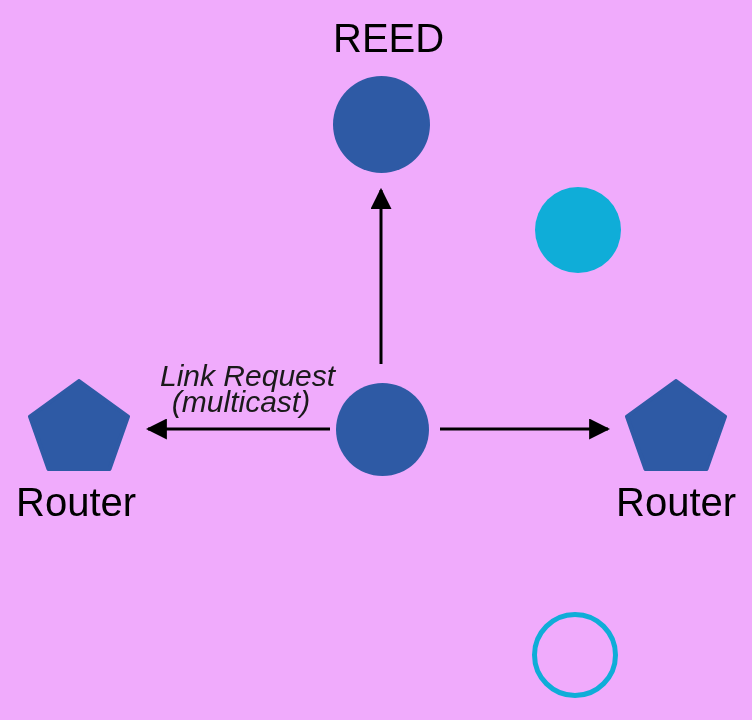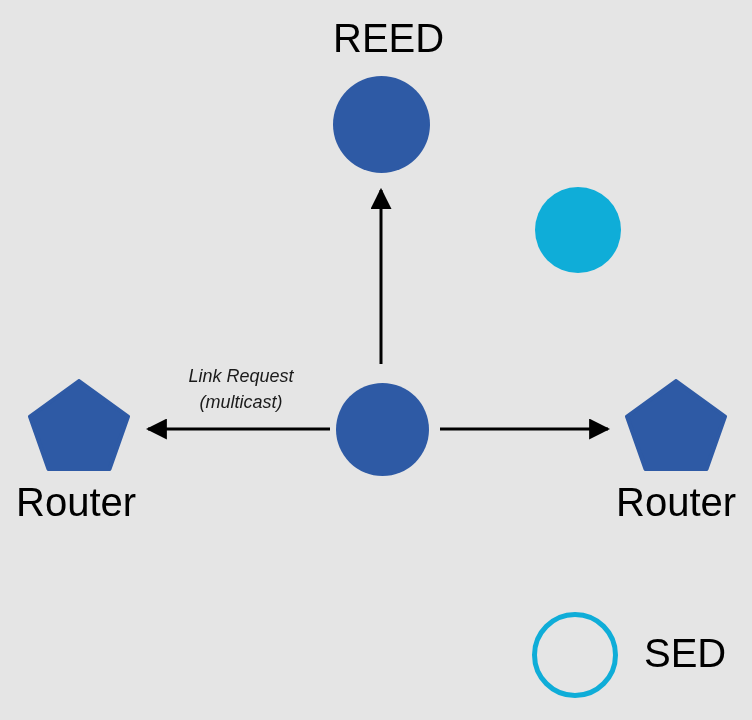--- a/index.html
+++ b/index.html
@@ -4,39 +4,39 @@
 <style>
   html, body {
     margin: 0;
     padding: 0;
     background: #ffffff;
   }
   #canvas {
     position: relative;
     width: 752px;
     height: 720px;
-    background: #e5e5e5;
+    background: #f0abfc;
     overflow: hidden;
     font-family: "Liberation Sans", sans-serif;
   }
   .node-label {
     position: absolute;
     color: #000000;
     font-family: "Liberation Sans", sans-serif;
     font-size: 40px;
     line-height: 40px;
     white-space: nowrap;
     letter-spacing: 0px;
   }
   .edge-label {
     position: absolute;
     color: #1a1a1a;
     font-family: "Liberation Sans", sans-serif;
     font-style: italic;
-    font-size: 18px;
+    font-size: 30px;
     line-height: 26px;
     text-align: center;
     white-space: nowrap;
   }
   .shape {
     position: absolute;
   }
   .circle-filled {
     border-radius: 50%;
   }
@@ -70,21 +70,20 @@
   <div class="node-label" style="left:16px; top:482px;">Router</div>
 
   <svg class="shape" style="left:625px; top:379px; width:102px; height:92px;" viewBox="0 0 102 92">
     <polygon points="51,2 100,37.5 81.5,90 20.5,90 2,37.5" fill="#2e5aa5" stroke="#2e5aa5" stroke-width="4" stroke-linejoin="round"></polygon>
   </svg>
   <div class="node-label" style="left:616px; top:482px;">Router</div>
 
   <div class="shape circle-filled" style="left:336px; top:383px; width:93px; height:93px; background:#2e5aa5;"></div>
 
   <div class="shape circle-outline" style="left:532px; top:612px; width:86px; height:86px; border:5px solid #0fadd8;"></div>
-  <div class="node-label" style="left:644px; top:633px;">SED</div>
 
   <svg class="arrow-layer">
     <defs>
       <marker id="ah-up" viewBox="0 0 10 10" refX="9" refY="5" markerWidth="7" markerHeight="7" orient="auto-start-reverse">
         <path d="M 0 0 L 10 5 L 0 10 z" fill="#000000"></path>
       </marker>
       <marker id="ah-left" viewBox="0 0 10 10" refX="9" refY="5" markerWidth="7" markerHeight="7" orient="auto-start-reverse">
         <path d="M 0 0 L 10 5 L 0 10 z" fill="#000000"></path>
       </marker>
       <marker id="ah-right" viewBox="0 0 10 10" refX="9" refY="5" markerWidth="7" markerHeight="7" orient="auto-start-reverse">

